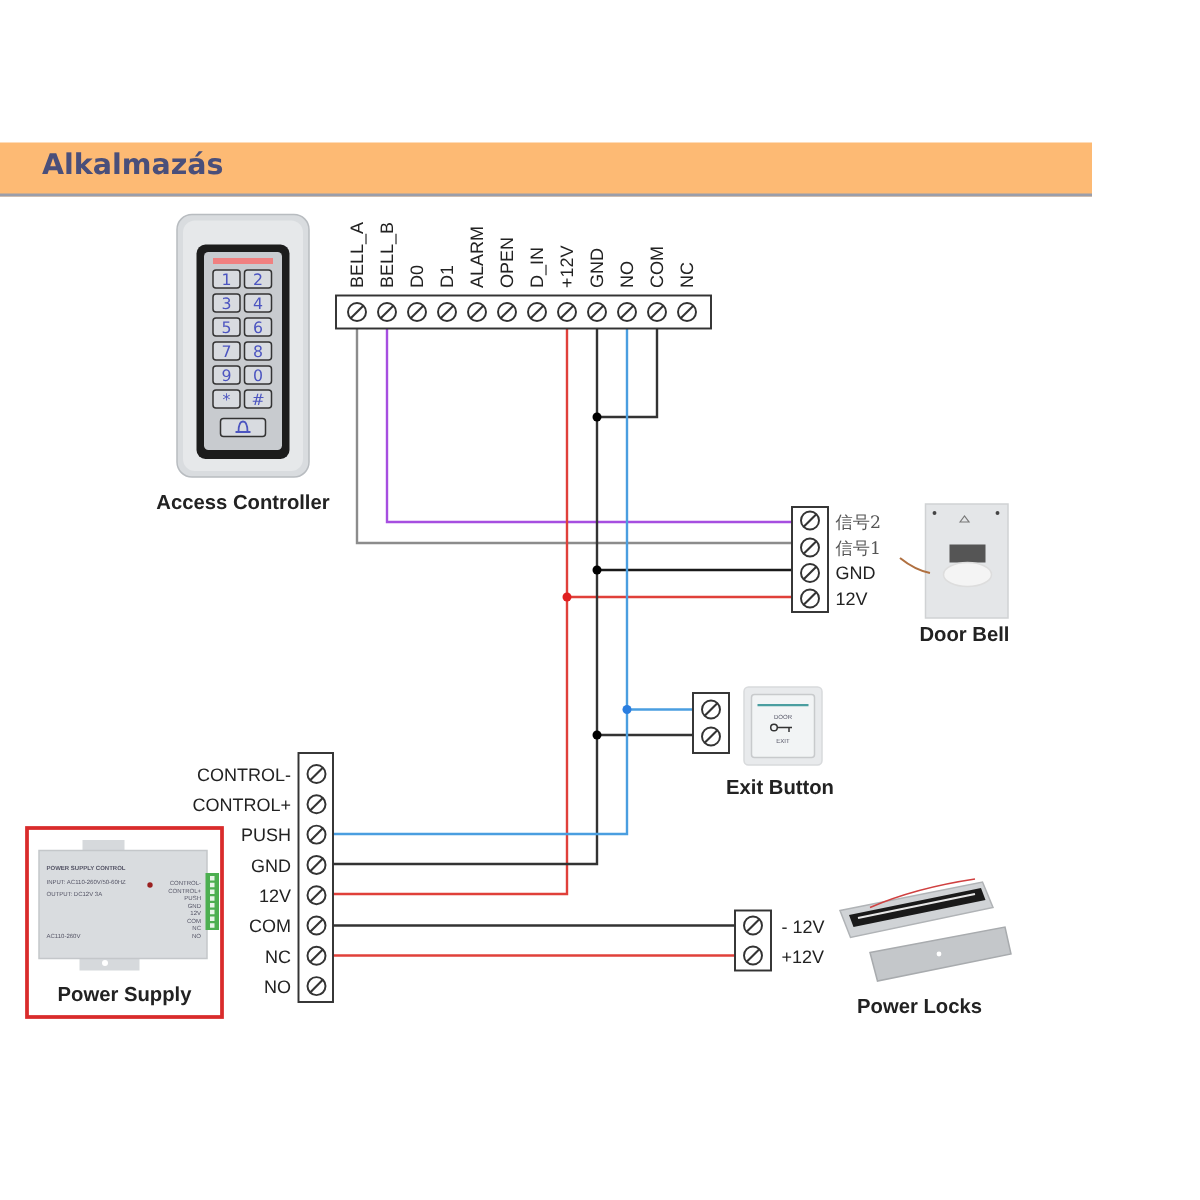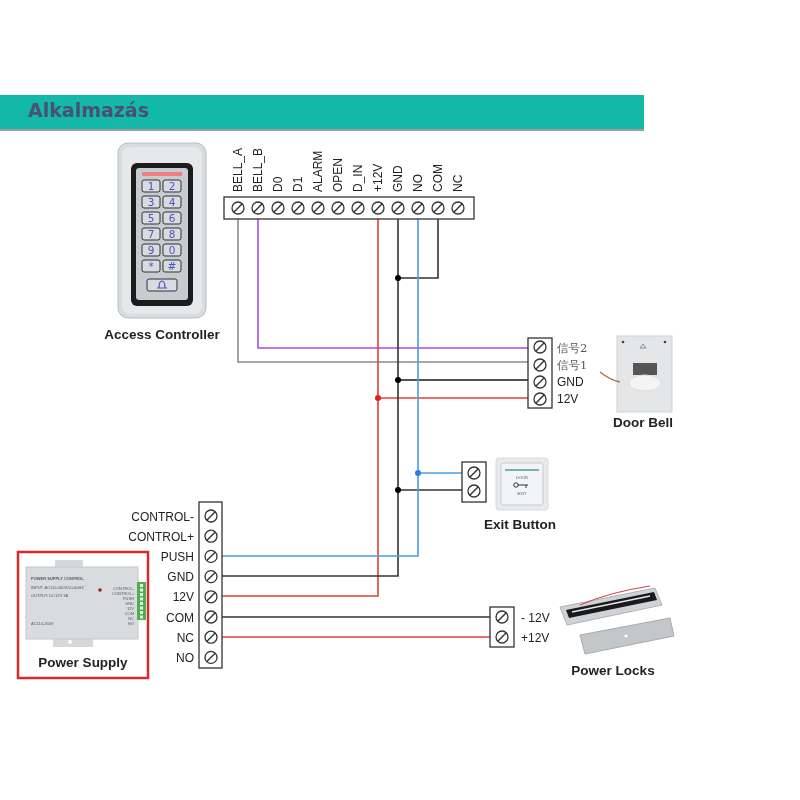--- a/index.html
+++ b/index.html
@@ -1,19 +1,19 @@
 <!DOCTYPE html>
 <html><head>
   <meta charset="utf-8">
   <style>
     html, body { margin: 0; padding: 0; background: #ffffff; }
     body { width: 800px; height: 800px; position: relative; overflow: hidden; font-family: "Liberation Sans", sans-serif; }
     .header-band {
-      position: absolute; left: 0; top: 95px; width: 644px; height: 34px;
-      background: #14b8a6; border-bottom: 2px solid #9a9eab;
+      position: absolute; left: 0; top: 95px; width: 728px; height: 34px;
+      background: #fdba74; border-bottom: 2px solid #9a9eab;
     }
     .header-title {
       position: absolute; left: 28px; top: 4px; font-size: 19px; font-weight: bold; color: #4a4f7a;
       font-family: "DejaVu Sans", sans-serif;
     }
     svg#diagram { position: absolute; left: 0; top: 0; }
     .lbl { font-family: "Liberation Sans", sans-serif; font-size: 12px; fill: #222; }
     .lbl-bold { font-family: "Liberation Sans", sans-serif; font-size: 13.5px; font-weight: bold; fill: #222; }
     .lbl-cjk { font-family: "DejaVu Serif", serif; font-size: 11.5px; fill: #555; }
     .tiny { font-family: "Liberation Sans", sans-serif; font-size: 4px; fill: #556; }

